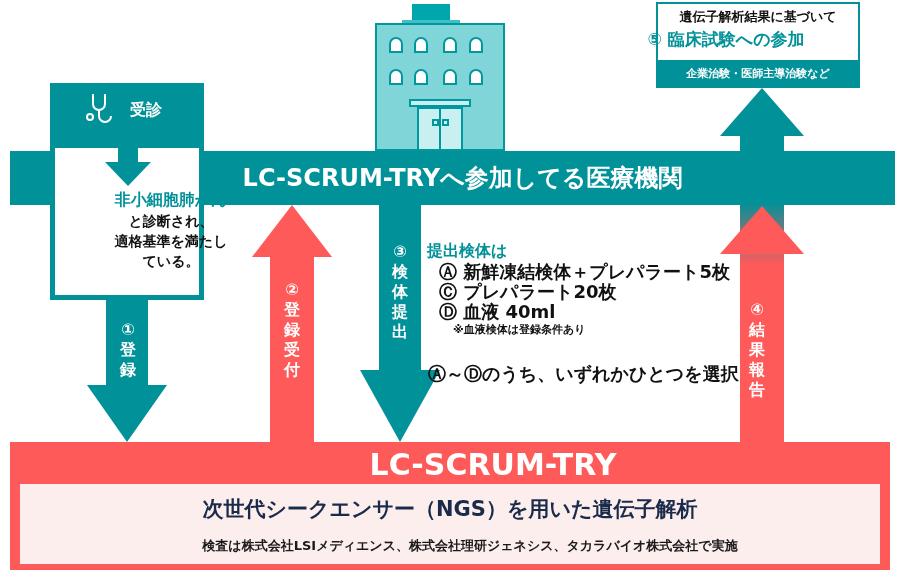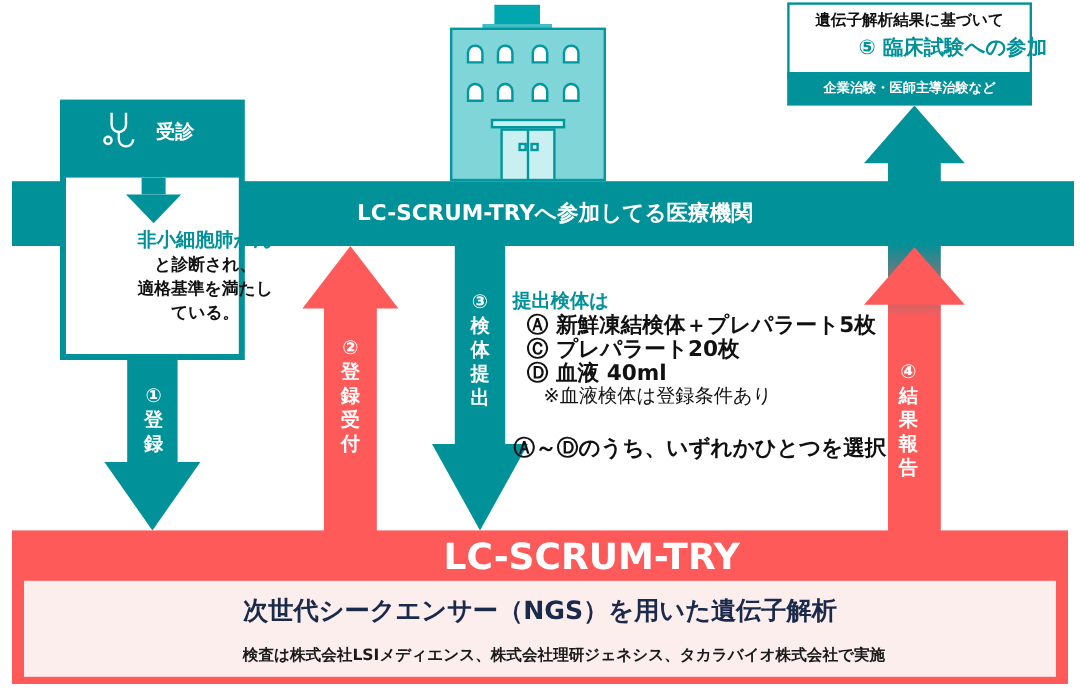--- a/index.html
+++ b/index.html
@@ -1,21 +1,21 @@
 <!DOCTYPE html>
 <html><head>
 <meta charset="utf-8">
 <style>
   html,body{margin:0;padding:0;background:#fff;}
   body{width:900px;height:574px;position:relative;overflow:hidden;font-family:"DejaVu Sans","Liberation Sans",sans-serif;}
   .abs{position:absolute;}
   .teal{background:#009199;}
   .red{background:#fe5a5a;}
   .band{left:10px;top:151px;width:885px;height:54px;}
-  .band-text{left:0;top:151px;width:900px;height:54px;line-height:54px;text-align:center;color:#fff;font-weight:bold;font-size:18px;padding-left:25px;box-sizing:border-box;}
+  .band-text{left:0;top:151px;width:900px;height:54px;line-height:54px;text-align:center;color:#fff;font-weight:bold;font-size:24px;padding-left:25px;box-sizing:border-box;}
   .vtext{color:#fff;font-weight:bold;font-size:16px;text-align:center;line-height:20px;}
   .bottom{left:10px;top:442px;width:880px;height:128px;}
   .bottom-inner{left:20px;top:484px;width:860px;height:80px;background:#fdeeee;}
   .bottom-title{left:10px;top:447px;width:880px;text-align:center;color:#fff;font-weight:bold;font-size:30px;padding-left:43px;}
   .ngs{left:20px;top:495px;width:860px;text-align:center;color:#1a2a4a;font-weight:bold;font-size:21px;}
   .exam{left:20px;top:537px;width:900px;text-align:center;color:#1a1a1a;font-weight:bold;font-size:13px;}
   .box5{left:656px;top:2px;width:200px;height:60px;border:2px solid #009199;background:#fff;}
   .box5-bar{left:656px;top:60px;width:204px;height:28px;}
   .spec{color:#111;font-weight:bold;font-size:18px;line-height:20px;}
 </style>
@@ -120,27 +120,27 @@
   <div>果</div>
   <div>報</div>
   <div>告</div>
 </div>
 
 <div class="abs" style="left:427px;top:240px;">
   <div style="color:#009199;font-weight:bold;font-size:16px;line-height:22px;">提出検体は</div>
   <div class="spec" style="padding-left:12px;">Ⓐ 新鮮凍結検体＋プレパラート5枚</div>
   <div class="spec" style="padding-left:12px;">Ⓒ プレパラート20枚</div>
   <div class="spec" style="padding-left:12px;">Ⓓ 血液 40ml</div>
-  <div style="color:#111;font-weight:normal;font-size:16px;padding-left:26px;line-height:16px;">※血液検体は登録条件あり</div>
+  <div style="color:#111;font-weight:bold;font-size:11px;padding-left:26px;line-height:16px;">※血液検体は登録条件あり</div>
 </div>
 <div class="abs spec" style="left:428px;top:364px;">Ⓐ～Ⓓのうち、いずれかひとつを選択</div>
 
 <div class="abs box5"></div>
 <div class="abs" style="left:656px;top:8px;width:204px;text-align:center;color:#111;font-weight:bold;font-size:13px;">遺伝子解析結果に基づいて</div>
-<div class="abs" style="left:692px;top:28px;width:204px;text-align:center;color:#009199;font-weight:bold;font-size:17px;">⑤ 臨床試験への参加</div>
+<div class="abs" style="left:624px;top:28px;width:204px;text-align:center;color:#009199;font-weight:bold;font-size:17px;">⑤ 臨床試験への参加</div>
 <div class="abs teal box5-bar"></div>
 <div class="abs" style="left:656px;top:66px;width:204px;text-align:center;color:#fff;font-weight:bold;font-size:11px;">企業治験・医師主導治験など</div>
 
 <div class="abs red bottom"></div>
 <div class="abs bottom-inner"></div>
 <div class="abs bottom-title">LC-SCRUM-TRY</div>
 <div class="abs ngs">次世代シークエンサー（NGS）を用いた遺伝子解析</div>
 <div class="abs exam">検査は株式会社LSIメディエンス、株式会社理研ジェネシス、タカラバイオ株式会社で実施</div>
 
 </body></html>

